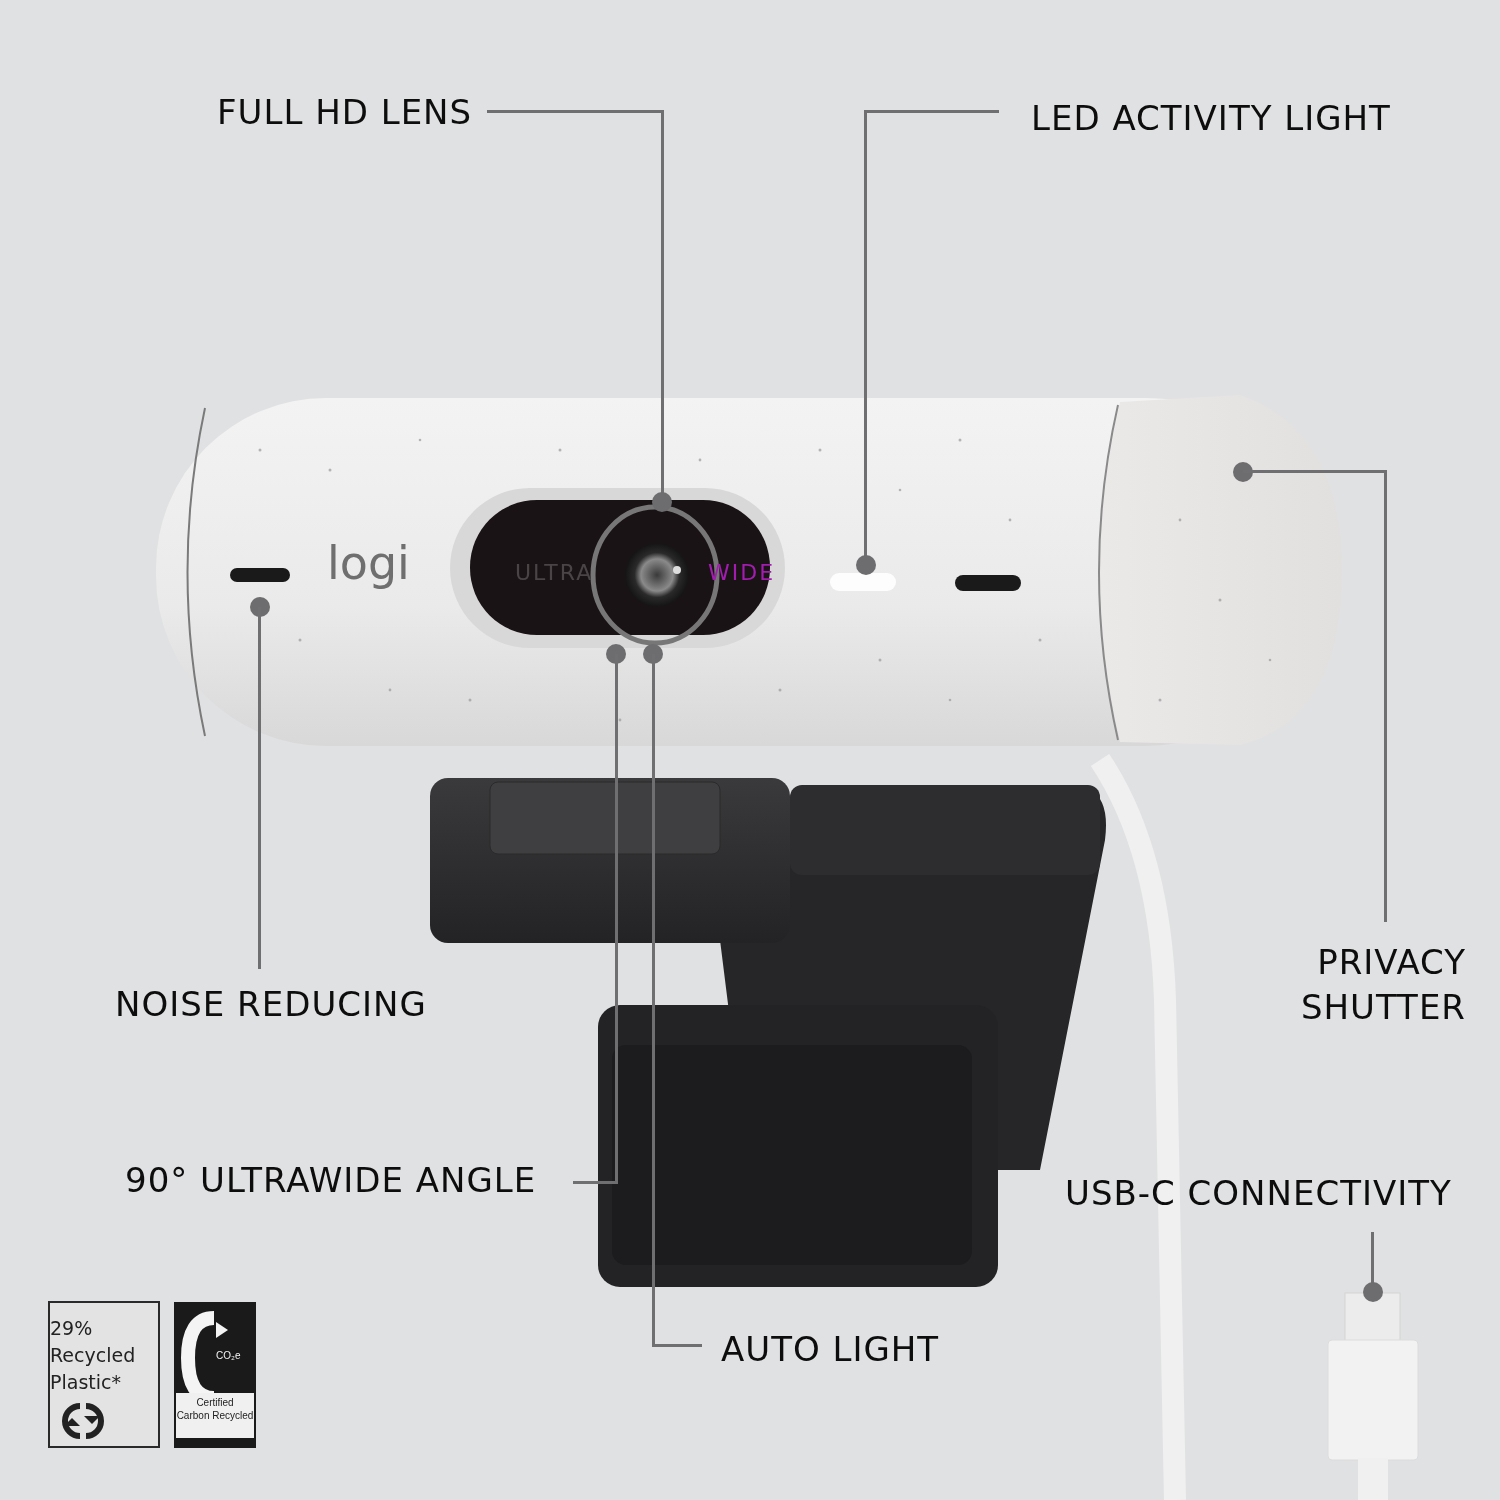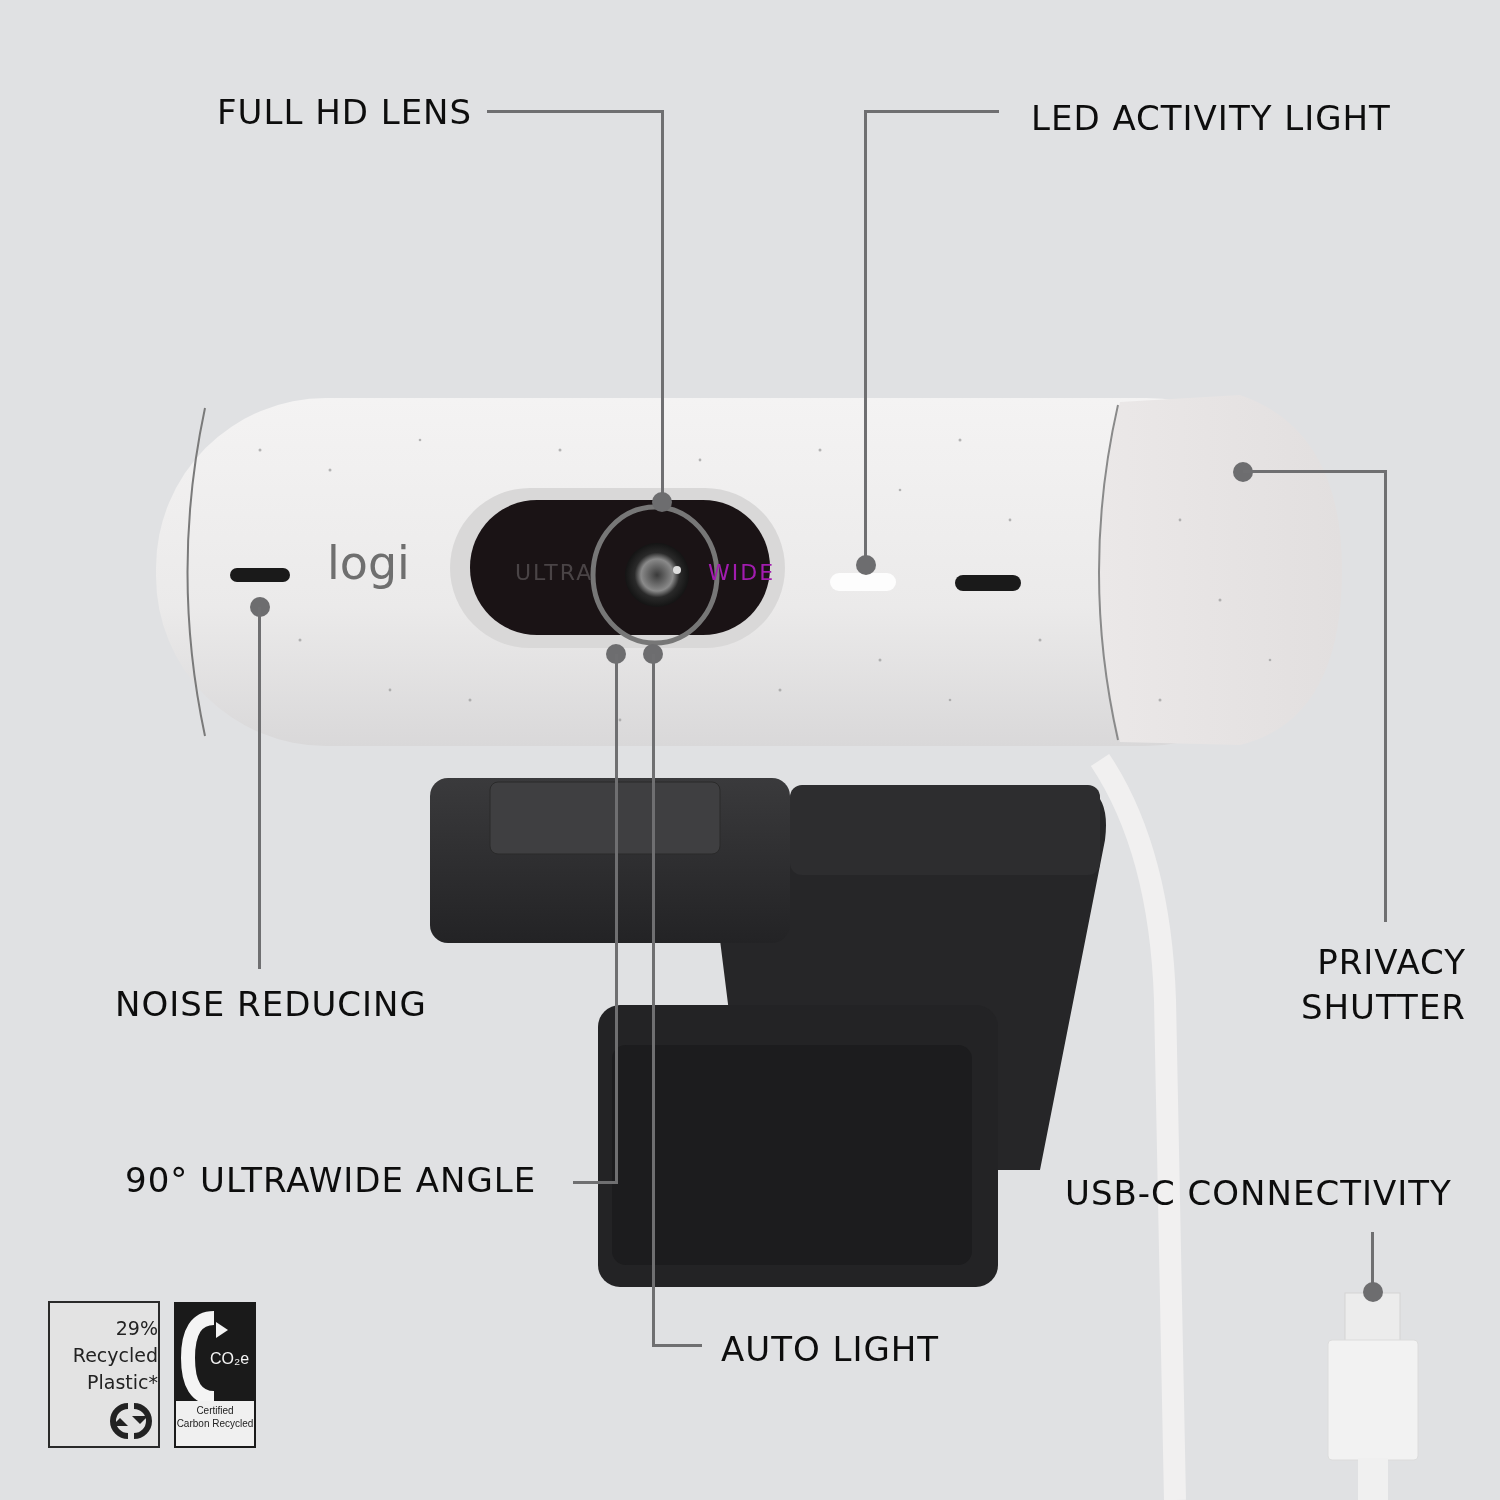--- a/index.html
+++ b/index.html
@@ -14,30 +14,30 @@
       font-family: "DejaVu Sans", sans-serif;
     }
     .label.right { text-align: right; }
     .line { position: absolute; background: #6f6f71; }
     .dot { position: absolute; width: 20px; height: 20px; border-radius: 50%; background: #6d6d6f; }
     svg.product { position: absolute; left: 0; top: 0; }
     .badge { position: absolute; }
     .badge-recycled {
       left: 48px; top: 1301px; width: 112px; height: 147px;
       border: 2px solid #2a2a2a; background: #e3e3e3; box-sizing: border-box;
-      text-align: right; color: #222; font-size: 19px; line-height: 27px;
+      text-align: left; color: #222; font-size: 19px; line-height: 27px;
       padding-top: 12px;
       font-family: "DejaVu Sans", sans-serif;
     }
     .badge-carbon {
       left: 174px; top: 1302px; width: 82px; height: 146px;
       border: 2px solid #1a1a1a; background: #1a1a1a; box-sizing: border-box;
     }
     .badge-carbon .bottom {
-      position: absolute; left: 0; right: 0; bottom: 0; height: 45px;
+      position: absolute; left: 0; right: 0; bottom: 8px; height: 45px;
       background: #f0f0f0; color: #222; text-align: center;
       font-size: 10px; line-height: 13px; padding-top: 3px; box-sizing: border-box;
     }
   </style>
 </head>
 <body>
 
 <svg class="product" width="1500" height="1500" viewBox="0 0 1500 1500">
   <defs>
     <linearGradient id="bodyGrad" x1="0" y1="0" x2="0" y2="1">
@@ -173,18 +173,18 @@
     <polygon points="22,20 30,28 14,28" fill="#222"></polygon>
     <polygon points="42,26 34,18 50,18" fill="#222"></polygon>
   </svg>
 </div>
 
 <div class="badge badge-carbon">
   <svg width="78" height="108" viewBox="0 0 78 108">
     <path d="M38 14 Q12 14 12 54 Q12 94 38 94" stroke="#f4f4f4" stroke-width="14" fill="none" stroke-linecap="butt"></path>
     <polygon points="40,18 52,26 40,34" fill="#f4f4f4"></polygon>
   </svg>
-  <div style="position:absolute; left:34px; top:46px; color:#f4f4f4; font-size:16px;">CO₂e</div>
+  <div style="position:absolute; left:40px; top:46px; color:#f4f4f4; font-size:10px;">CO₂e</div>
   <div class="bottom">
     <div>Certified</div>
     <div>Carbon Recycled</div>
   </div>
 </div>
 
 </body></html>

